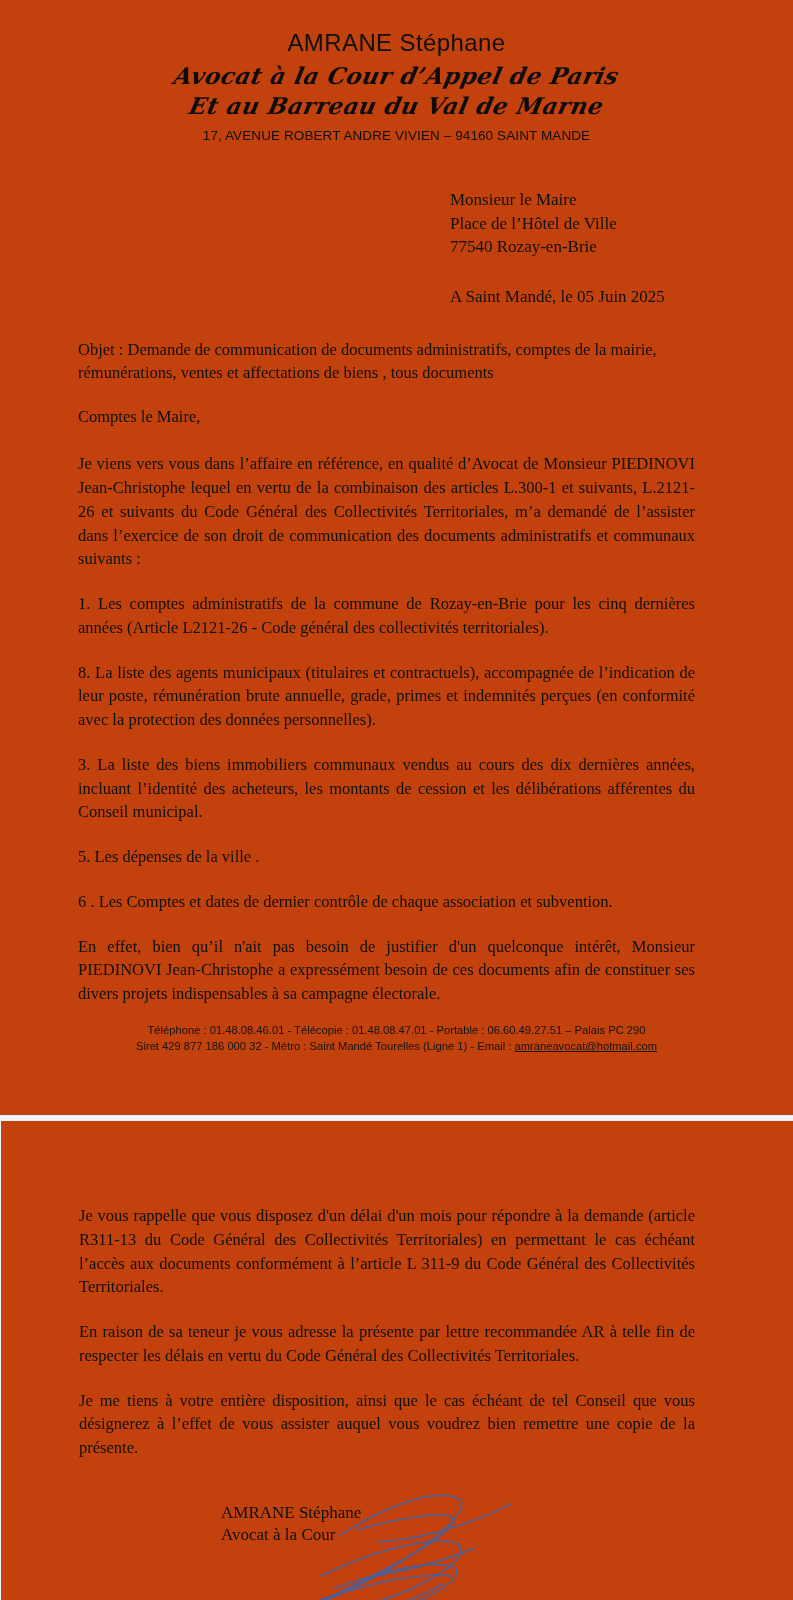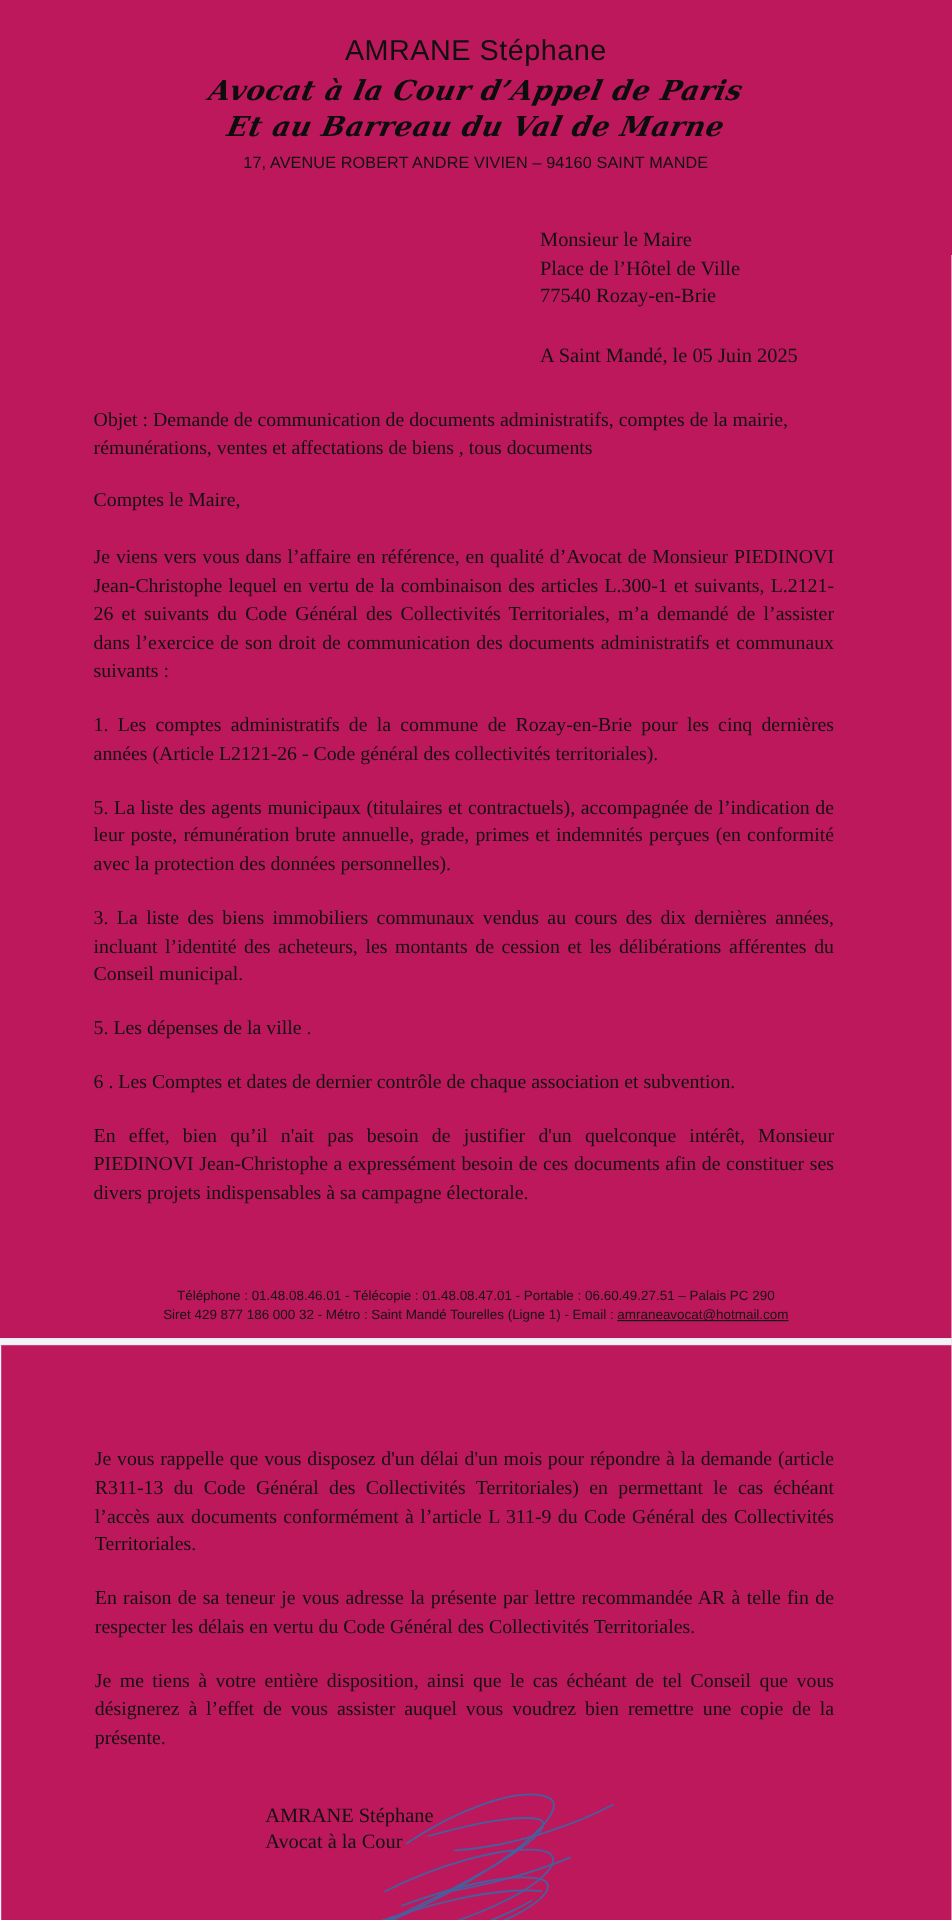--- a/index.html
+++ b/index.html
@@ -15,21 +15,21 @@
   }
 
   .doc {
     width: 793px;
     position: relative;
   }
 
   
   .page {
     position: relative;
-    background: #be185d;
+    background: #c2410c;
     box-sizing: border-box;
   }
   .page-1 {
     height: 1115px;
     padding: 0;
   }
   .page-gap {
     height: 4px;
     background: #f2f3f7;
     border-top: 1px solid #e9eaf0;
@@ -116,21 +116,21 @@
   }
   p.para.first-body {
     margin-top: 25px;
   }
 
   
   .footer {
     position: absolute;
     left: 0;
     right: 0;
-    top: 1072px;
+    top: 1022px;
     text-align: center;
     font-family: "Liberation Sans", "DejaVu Sans", sans-serif;
     font-size: 11.2px;
     color: #141414;
     line-height: 1.45;
   }
   .footer-line { white-space: nowrap; }
   .footer-email {
     text-decoration: underline;
   }
@@ -183,21 +183,21 @@
 
     <div class="date-line">A Saint Mandé, le 05 Juin 2025</div>
 
     <div class="body-area">
       <div class="objet">Objet : Demande de communication de documents administratifs, comptes de la mairie, rémunérations, ventes et affectations de biens , tous documents</div>
       <div class="salutation">Comptes le Maire,</div>
 
       <p class="para first-body">Je viens vers vous dans l’affaire en référence, en qualité d’Avocat de Monsieur PIEDINOVI Jean-Christophe lequel en vertu de la combinaison des articles L.300-1 et suivants, L.2121-26 et suivants du Code Général des Collectivités Territoriales, m’a demandé de l’assister dans l’exercice de son droit de communication des documents administratifs et communaux suivants :</p>
 
       <p class="para item">1. Les comptes administratifs de la commune de Rozay-en-Brie pour les cinq dernières années (Article L2121-26 - Code général des collectivités territoriales).</p>
-      <p class="para item">5. La liste des agents municipaux (titulaires et contractuels), accompagnée de l’indication de leur poste, rémunération brute annuelle, grade, primes et indemnités perçues (en conformité avec la protection des données personnelles).</p>
+      <p class="para item">8. La liste des agents municipaux (titulaires et contractuels), accompagnée de l’indication de leur poste, rémunération brute annuelle, grade, primes et indemnités perçues (en conformité avec la protection des données personnelles).</p>
       <p class="para item">3. La liste des biens immobiliers communaux vendus au cours des dix dernières années, incluant l’identité des acheteurs, les montants de cession et les délibérations afférentes du Conseil municipal.</p>
       <p class="para item">5. Les dépenses de la ville .</p>
       <p class="para item">6 . Les Comptes et dates de dernier contrôle de chaque association et subvention.</p>
 
       <p class="para">En effet, bien qu’il n'ait pas besoin de justifier d'un quelconque intérêt, Monsieur PIEDINOVI Jean-Christophe a expressément besoin de ces documents afin de constituer ses divers projets indispensables à sa campagne électorale.</p>
     </div>
 
     <div class="footer">
       <div class="footer-line">Téléphone : 01.48.08.46.01   -   Télécopie : 01.48.08.47.01   -   Portable : 06.60.49.27.51 – Palais PC 290</div>
       <div class="footer-line"><span>Siret 429 877 186 000 32 - Métro : Saint Mandé Tourelles (Ligne 1) - Email : </span><span class="footer-email">amraneavocat@hotmail.com</span></div>

